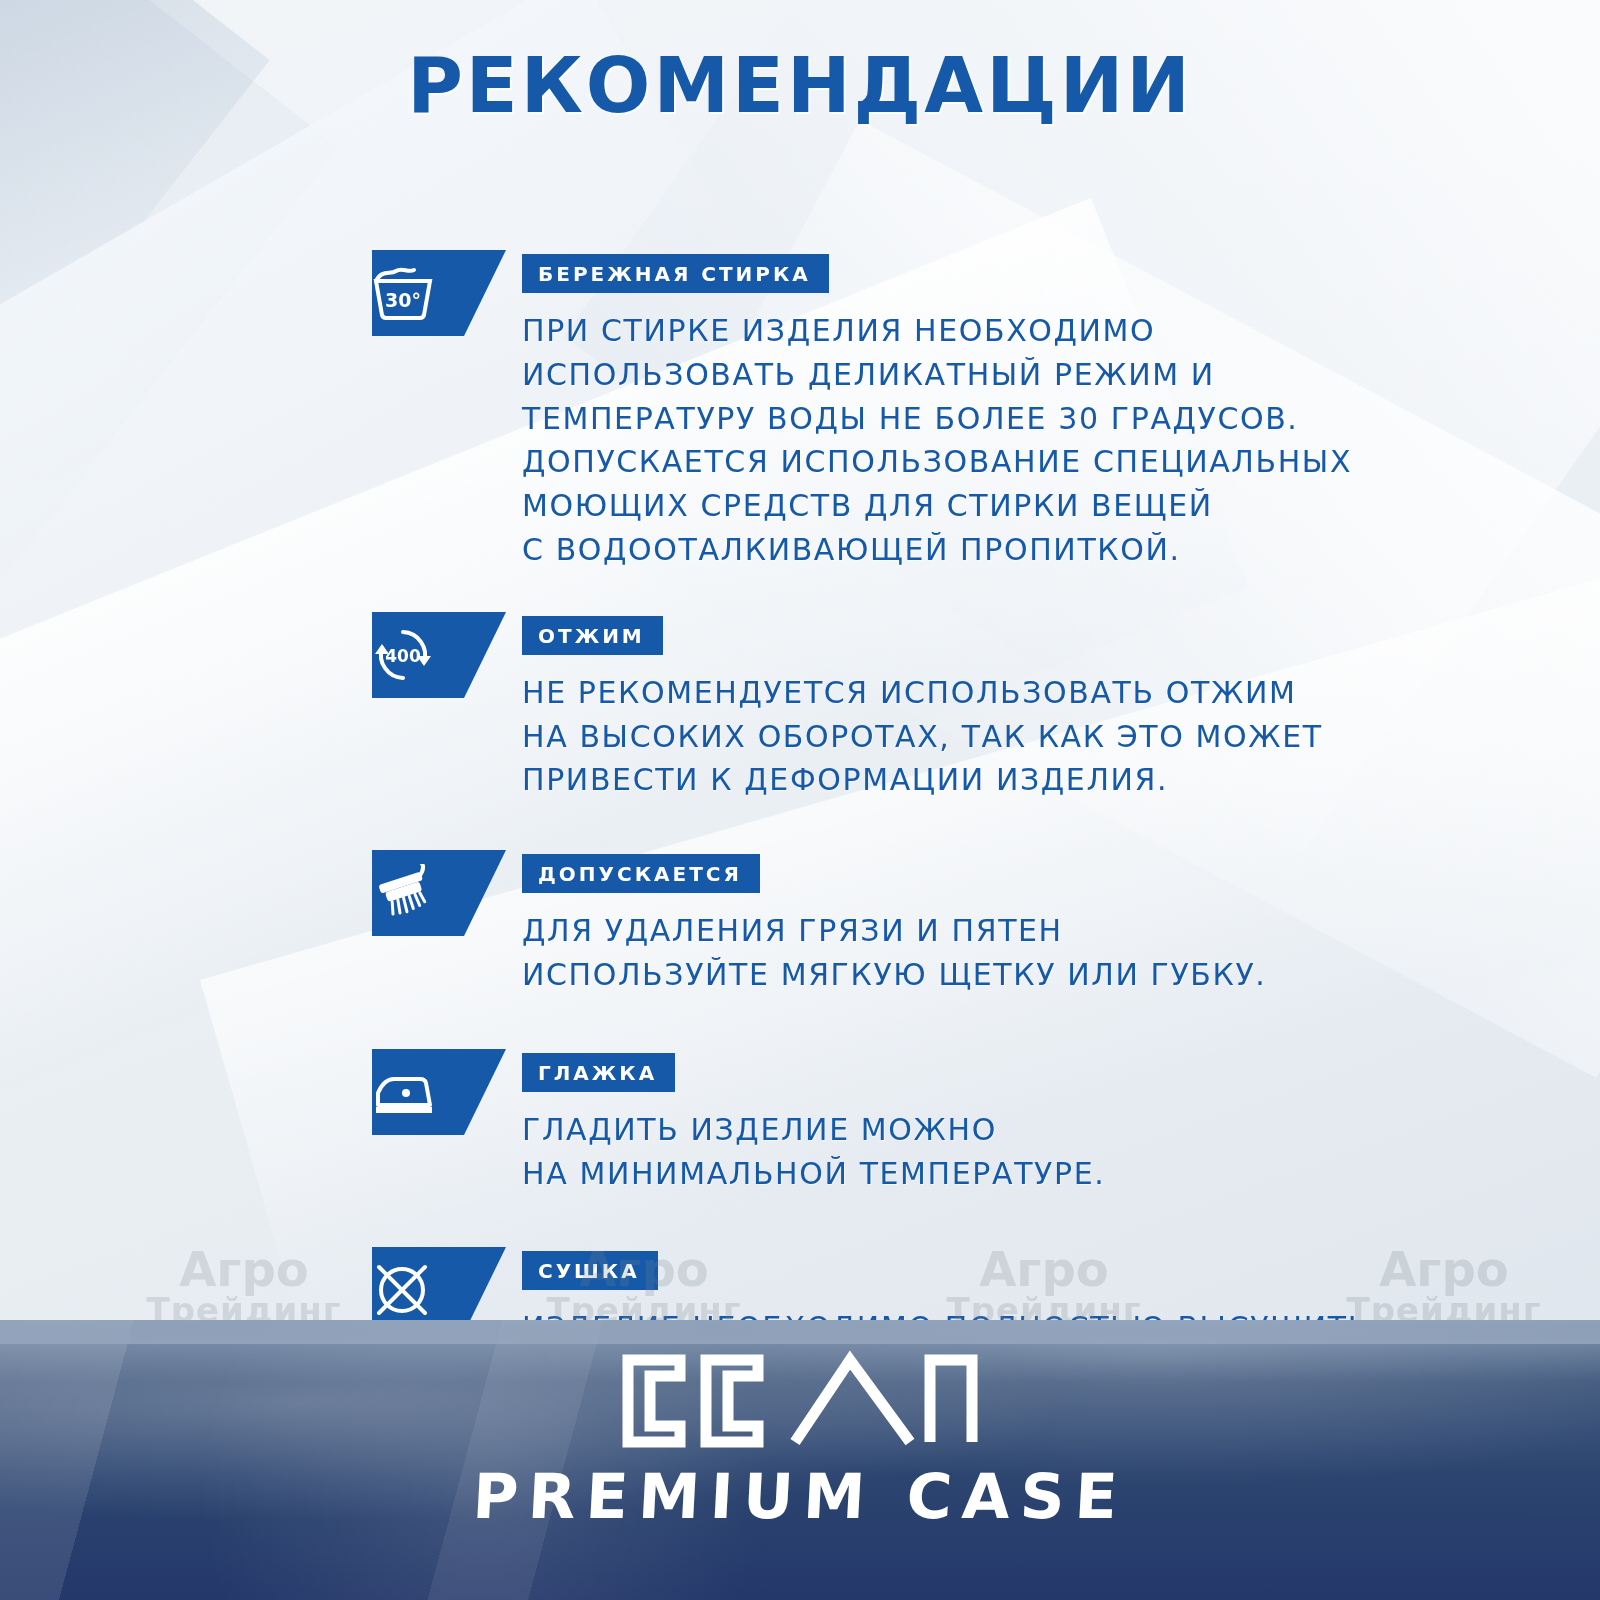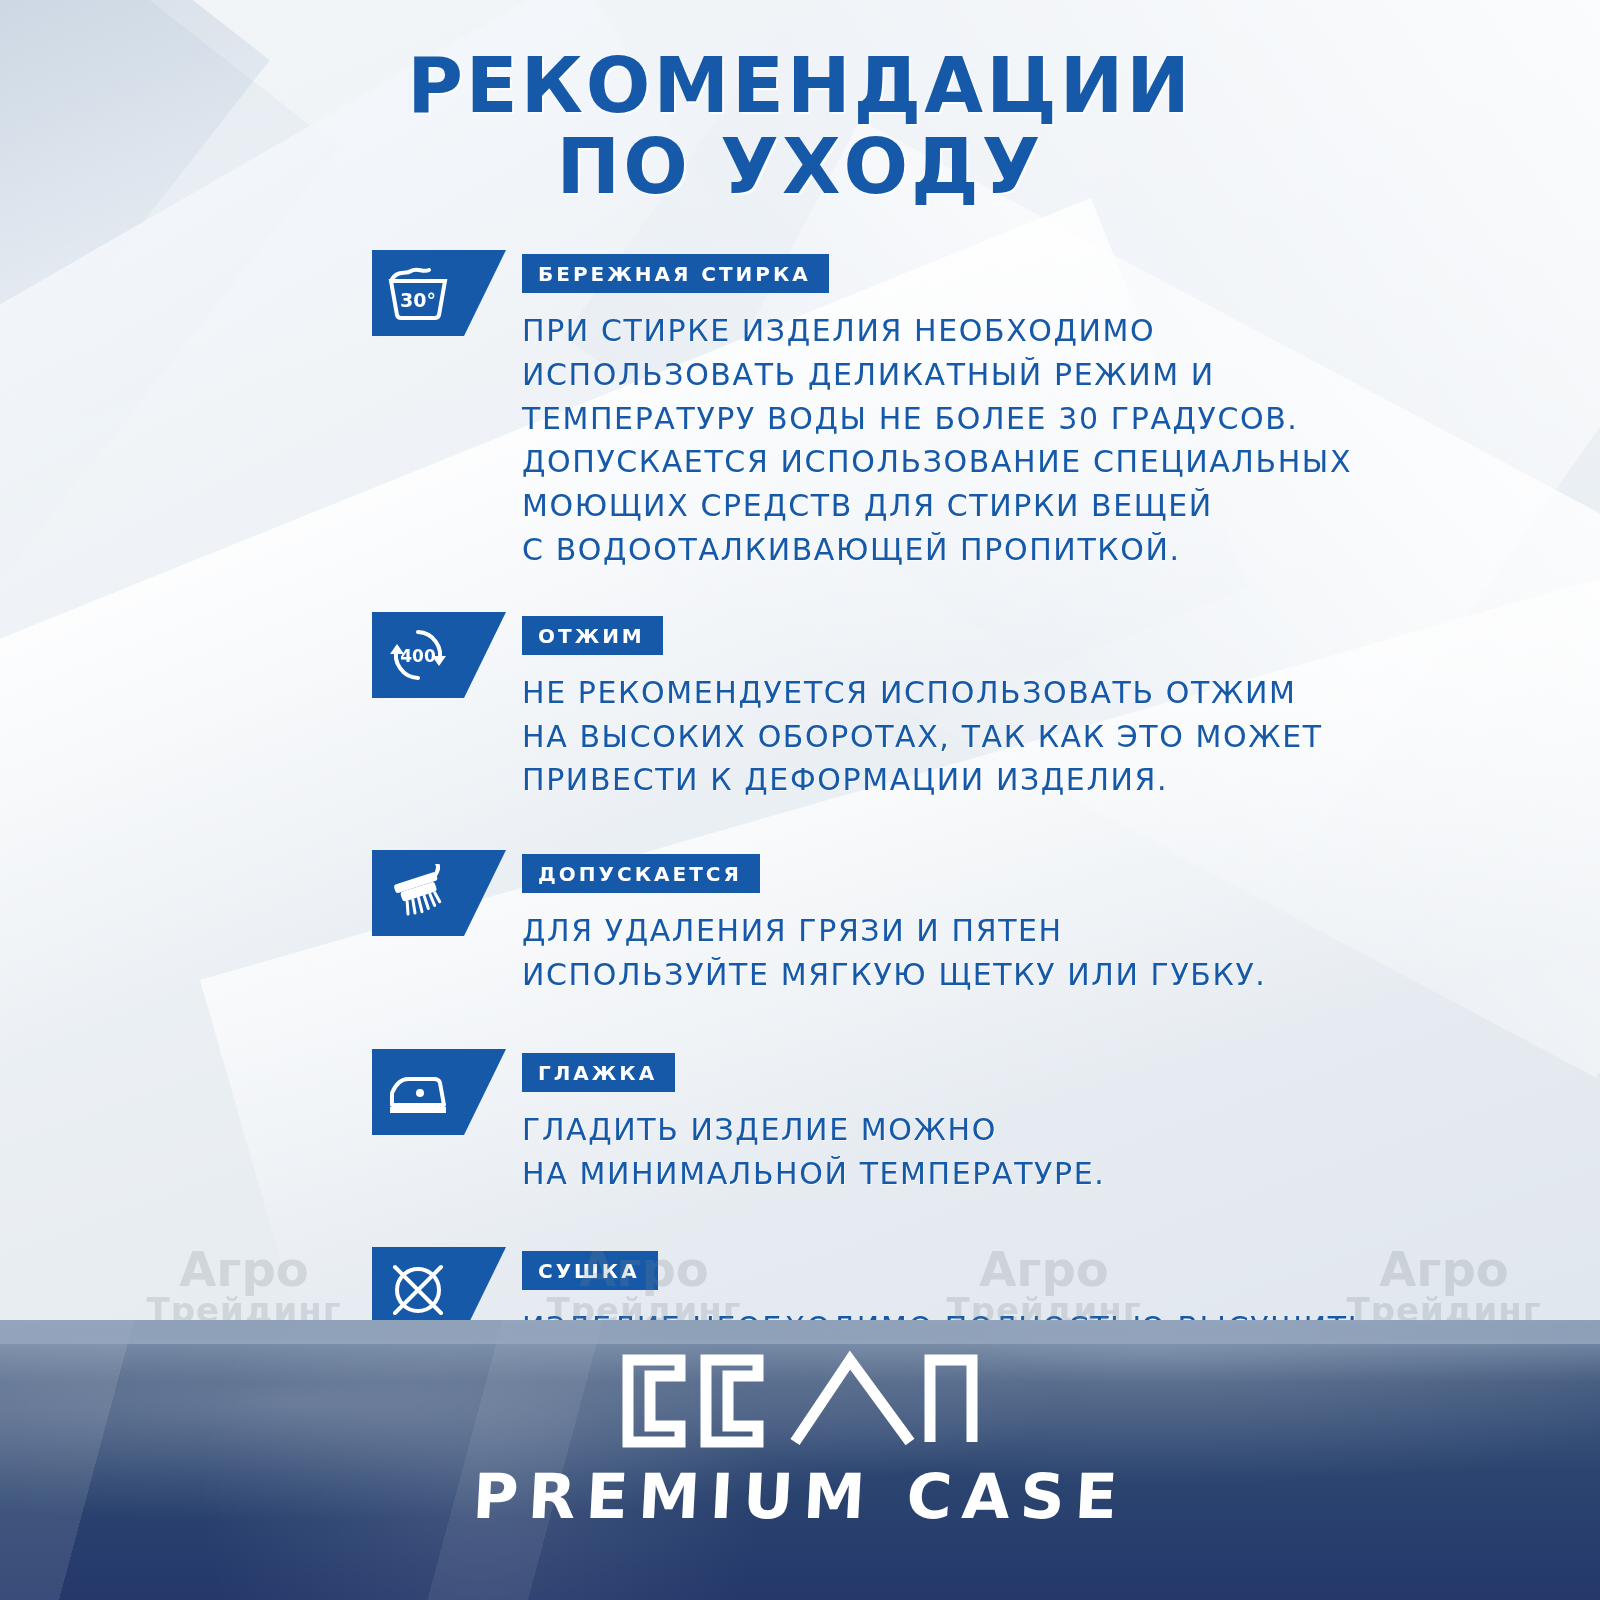--- a/index.html
+++ b/index.html
@@ -73,21 +73,21 @@
     padding-left: 372px;
     margin-bottom: 46px;
   }
   .icon-box {
     width: 92px;
     height: 86px;
     background: #1559a8;
     flex: 0 0 auto;
     display: flex;
     align-items: center;
-    justify-content: center;
+    justify-content: flex-start;
     position: relative;
   }
   
   .icon-box::after {
     content: "";
     position: absolute;
     left: 92px;
     top: 0;
     width: 0;
     height: 0;
@@ -209,21 +209,20 @@
     <div class="bg-band b3"></div>
     <div class="bg-band b4"></div>
     <div class="bg-band b7"></div>
     <div class="bg-band b5"></div>
     <div class="bg-band b6"></div>
   </div>
 
   <div class="header">
     <h1>
       <span>РЕКОМЕНДАЦИИ</span>
-      <span class="l2">ПО УХОДУ</span>
     </h1>
   </div>
 
   <div class="items">
 
     <div class="item i1">
       <div class="icon-box">
         <svg width="62" height="56" viewBox="0 0 62 56" aria-hidden="true">
           <path d="M4 16 L58 16 L52 50 Q51 53 48 53 L14 53 Q11 53 10 50 Z" fill="none" stroke="#ffffff" stroke-width="4"></path>
           <path d="M4 16 C10 4 18 10 24 6 C30 2 36 8 42 5" fill="none" stroke="#ffffff" stroke-width="4" stroke-linecap="round"></path>

